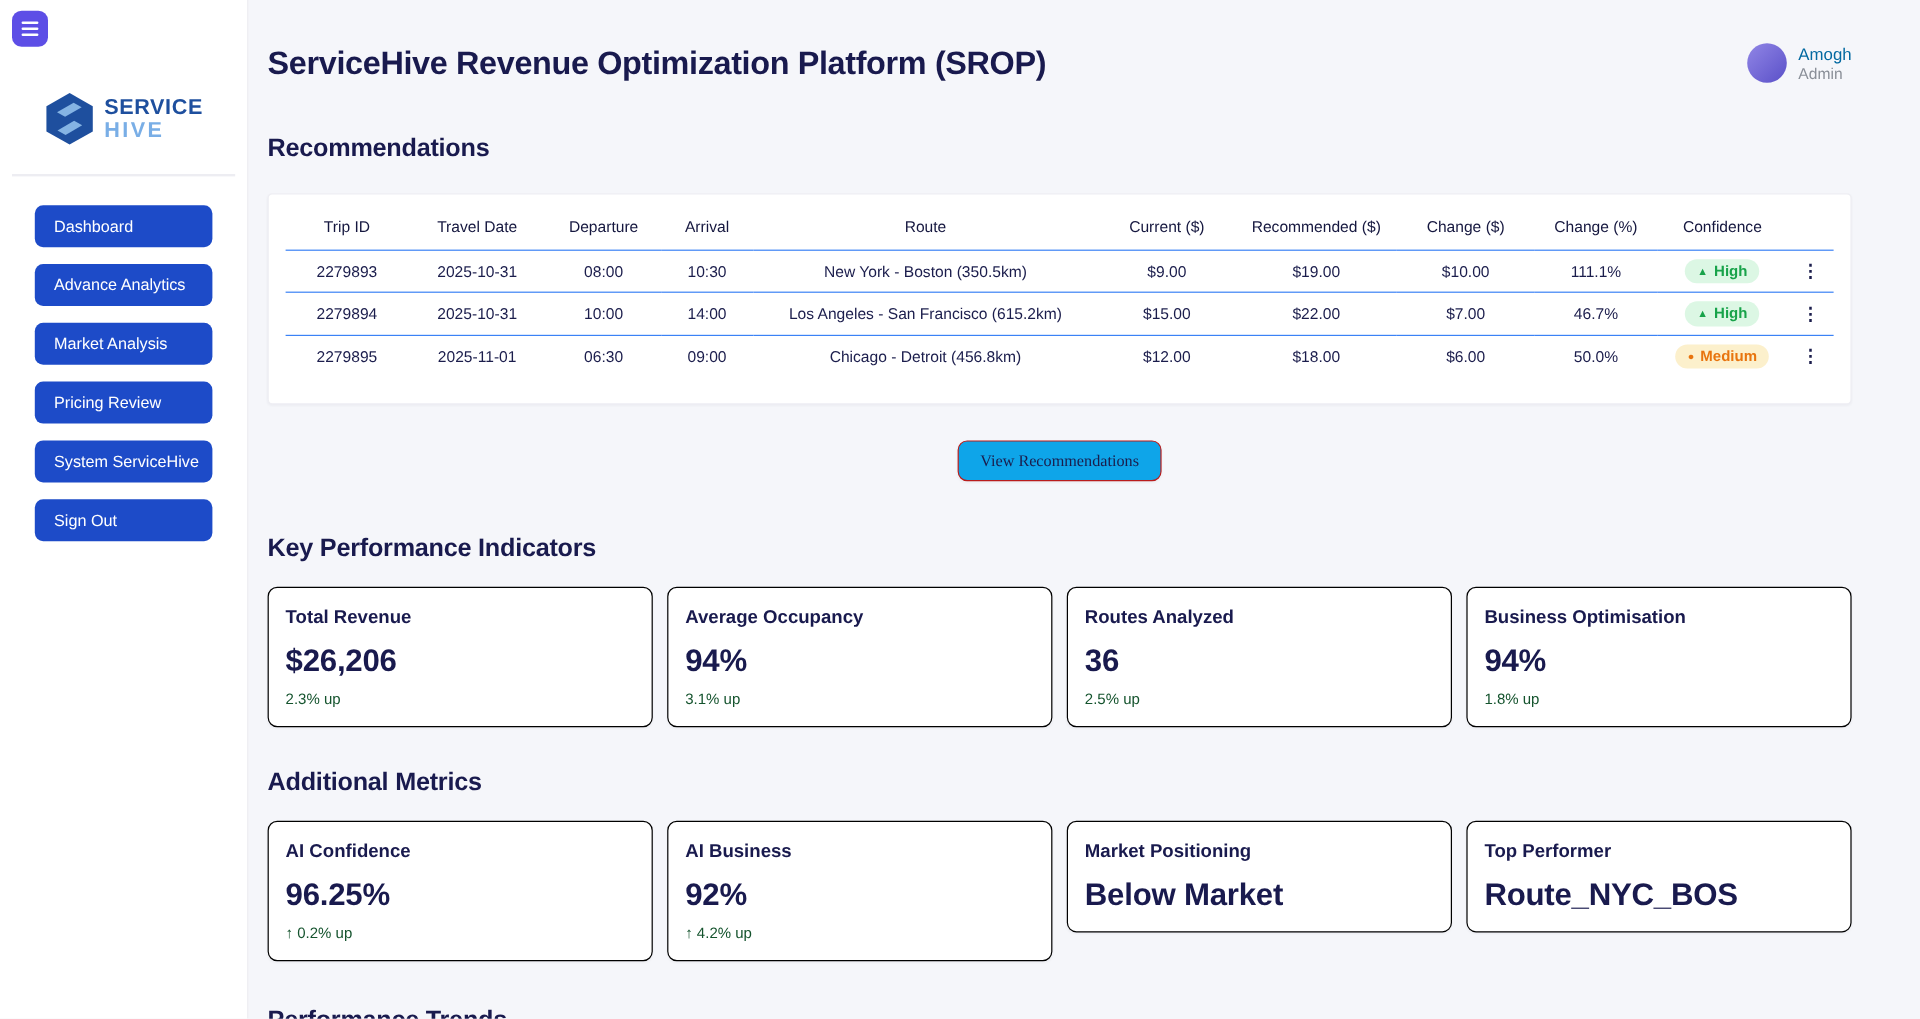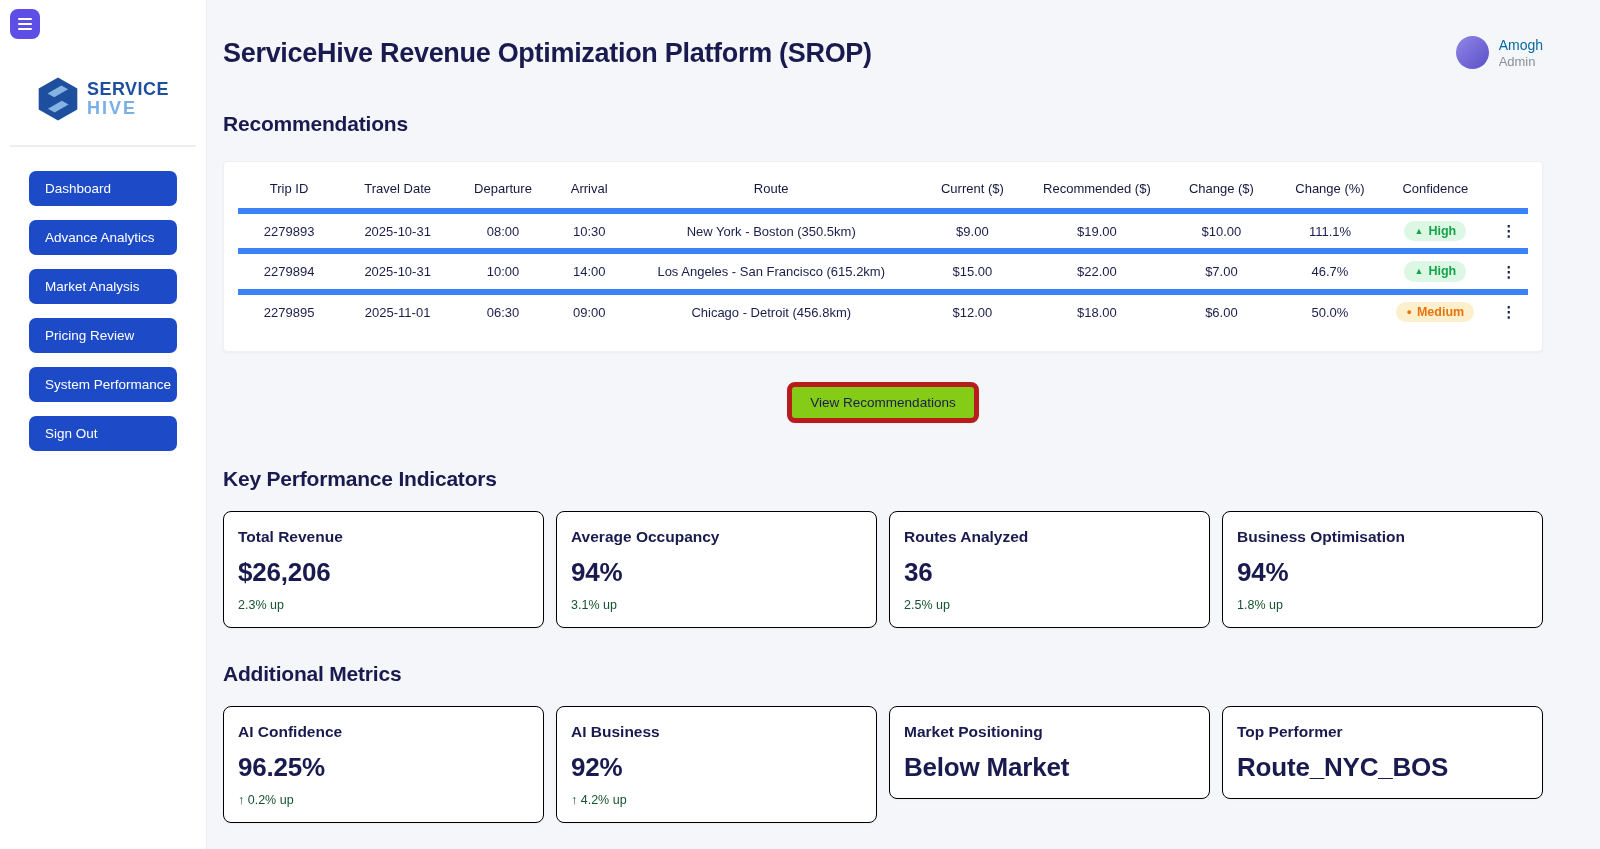--- a/index.html
+++ b/index.html
@@ -64,41 +64,41 @@
     padding:6px 14px 22px 14px;
     box-shadow:0 1px 2px rgba(16,24,40,.04);
   }
   table { width:100%; border-collapse:collapse; table-layout:fixed; }
   th {
     font-size:13px; font-weight:400; color:#15173f;
     padding:13px 4px 12px 4px; text-align:center;
   }
   td {
     font-size:13px; color:#1b1d4c; text-align:center;
-    padding:7px 4px; border-top:6px solid #3b82f6;
+    padding:7px 4px; border-top:1px solid #3b82f6;
   }
   col.c-tripid{width:8%} col.c-date{width:9%} col.c-dep{width:7.5%} col.c-arr{width:6%}
   col.c-route{width:22.5%} col.c-cur{width:9%} col.c-rec{width:10.5%} col.c-chd{width:9%}
   col.c-chp{width:8%} col.c-conf{width:8.5%} col.c-menu{width:3%}
   .badge {
     display:inline-flex; align-items:center; gap:5px;
     padding:4px 10px; border-radius:12px;
     font-size:12.5px; font-weight:600; line-height:1;
   }
   .badge .b-icon { font-size:9px; line-height:1; }
   .badge.v-high { color:#18a34a; background:#dcf7e4; }
   .badge.v-medium { color:#e8740e; background:#fcf0cc; }
   .kebab {
     font-size:15px; font-weight:700; color:#1b1d4c; cursor:pointer;
     display:inline-block; padding:0 4px;
   }
   .btn-row { margin-top:30px; display:flex; justify-content:center; }
   .view-reco-btn {
-    background:#84cc16; border:5px solid #b91c1c; border-radius:8px;
-    padding:8px 18px; font-family:Liberation Sans, sans-serif;
+    background:#0ea5e9; border:1px solid #b91c1c; border-radius:8px;
+    padding:8px 18px; font-family:Liberation Serif, serif;
     font-size:13.5px; font-weight:500; color:#1b1d4c; cursor:pointer;
     box-shadow:0 1px 2px rgba(16,24,40,.04);
   }
   
   .h-kpi { margin-top:44px; }
   .h-add { margin-top:34px; }
   .h-trends { margin-top:38px; }
   .card-grid { margin-top:20px; display:flex; gap:12px; align-items:flex-start; }
   .metric-card {
     flex:1; background:#ffffff;
@@ -138,21 +138,21 @@
   <nav class="nav">
 
       <button class="nav-btn">Dashboard</button>
 
       <button class="nav-btn">Advance Analytics</button>
 
       <button class="nav-btn">Market Analysis</button>
 
       <button class="nav-btn">Pricing Review</button>
 
-      <button class="nav-btn">System Performance</button>
+      <button class="nav-btn">System ServiceHive</button>
 
       <button class="nav-btn">Sign Out</button>
     </nav>
 </aside>
 
 <main class="main">
 
   <div class="main-header">
     <h1 class="page-title">ServiceHive Revenue Optimization Platform (SROP)</h1>
     <div class="user-block">

